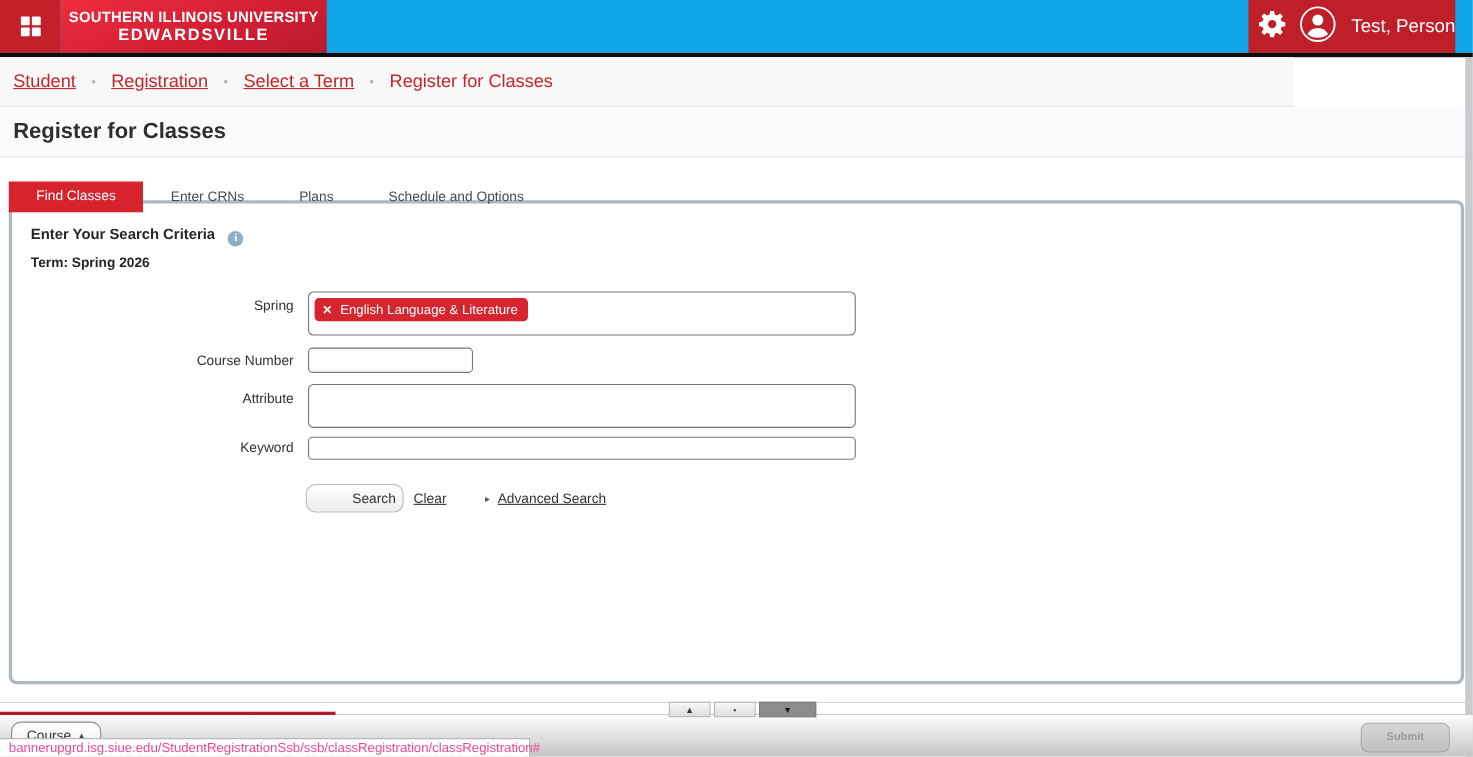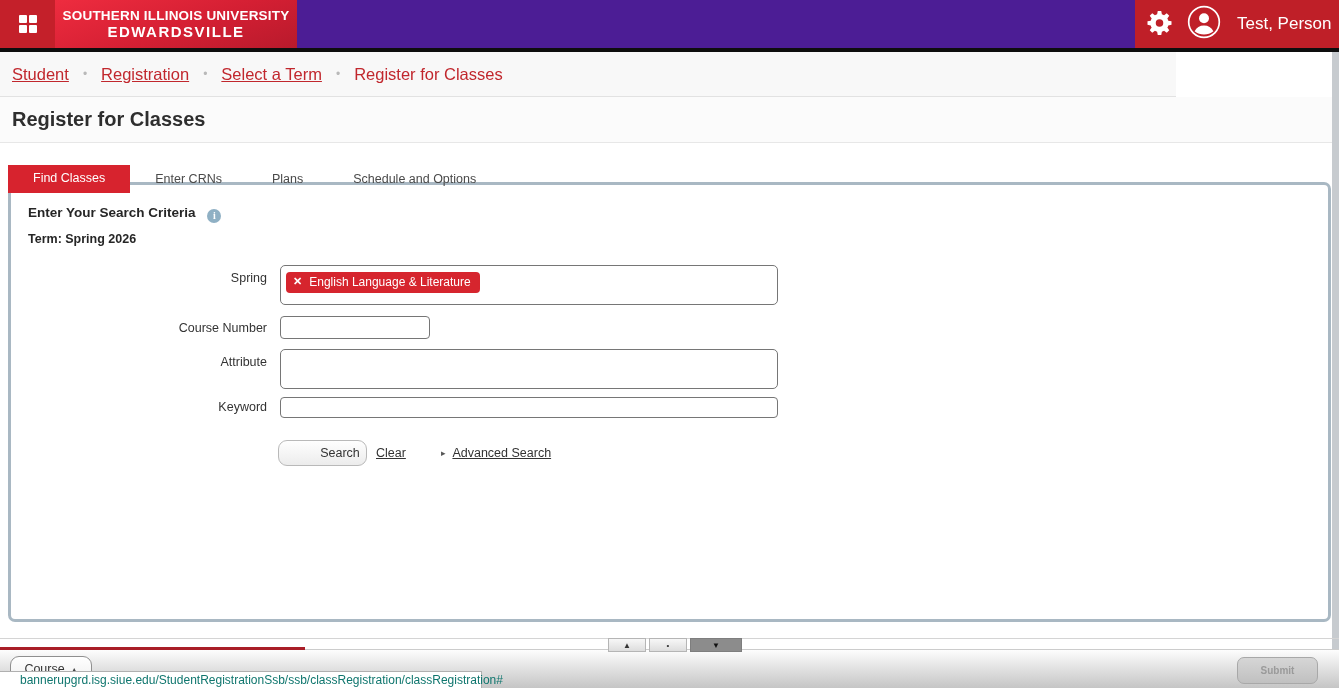--- a/index.html
+++ b/index.html
@@ -6,32 +6,32 @@
   html, body { width: 1339px; height: 688px; overflow: hidden; }
   body {
     font-family: "Liberation Sans", sans-serif;
     background: #ffffff;
     position: relative;
     color: #333;
   }
   .abs { position: absolute; }
 
   
-  .topbar { left: 0; top: 0; width: 1339px; height: 48px; background: #4c1d95; }
+  .topbar { left: 0; top: 0; width: 1339px; height: 48px; background: #0ea5e9; }
   .menu-btn { left: 0; top: 0; width: 55px; height: 48px; background: #c4202a; cursor: pointer;
               display: flex; align-items: center; justify-content: center; }
   .grid-icon { display: grid; grid-template-columns: 8px 8px; grid-template-rows: 8px 8px; gap: 2px; }
   .grid-icon span { background: #fff; border-radius: 1px; }
   .logo-box { left: 55px; top: 0; width: 242px; height: 48px;
               background: linear-gradient(160deg, #ee2c3f 0%, #d41f33 55%, #b81a2c 100%);
               display: flex; flex-direction: column; align-items: center; justify-content: center;
               color: #fff; text-align: center; cursor: pointer; }
   .logo-line1 { font-size: 13.5px; font-weight: bold; letter-spacing: 0.2px; }
   .logo-line2 { font-size: 15px; font-weight: bold; letter-spacing: 1.5px; }
-  .utility-zone { left: 1135px; top: 0; width: 204px; height: 48px; background: #bf1f28;
+  .utility-zone { left: 1135px; top: 0; width: 188px; height: 48px; background: #bf1f28;
                   display: flex; align-items: center; }
   .gear-btn { width: 44px; height: 48px; display: flex; align-items: center; justify-content: center;
               margin-left: 2px; cursor: pointer; }
   .user-btn { width: 46px; height: 48px; display: flex; align-items: center; justify-content: center; cursor: pointer; }
   .user-name { color: #fff; font-size: 17px; margin-left: 10px; white-space: nowrap; }
   .black-line { left: 0; top: 48px; width: 1339px; height: 4px; background: #0e0e0e; }
 
   
   .breadcrumb-bar { left: 0; top: 52px; width: 1176px; height: 45px; background: #f8f8f8;
                     border-bottom: 1px solid #e2e2e2; display: flex; align-items: center; padding-left: 12px; }
@@ -96,21 +96,21 @@
                 border-radius: 9px; background: linear-gradient(#ffffff, #efefef);
                 font-size: 12.5px; color: #333; display: flex; align-items: center;
                 justify-content: center; gap: 6px; cursor: pointer; z-index: 5; }
   .panels-caret { font-size: 7px; color: #444; }
   .submit-btn { left: 1237px; top: 657px; width: 81px; height: 27px; border: 1px solid #a8a8a8;
                 border-radius: 7px; background: linear-gradient(#d6d6d6, #c0c0c0);
                 font-size: 10px; font-weight: bold; color: #9a9a9a; font-family: inherit;
                 cursor: default; z-index: 5; }
   .status-bar { left: 0; top: 671px; width: 482px; height: 17px; background: #ffffff;
                 border-top: 1px solid #b0b0b0; border-right: 1px solid #b0b0b0;
-                font-size: 12px; color: #0f766e; line-height: 16px; padding-left: 20px;
+                font-size: 12px; color: #ec4899; line-height: 16px; padding-left: 8px;
                 white-space: nowrap; z-index: 10; }
 </style>
 </head>
 <body>
 
 <div class="abs topbar">
   <div class="abs menu-btn">
     <span class="grid-icon">
         <span></span>
         <span></span>

